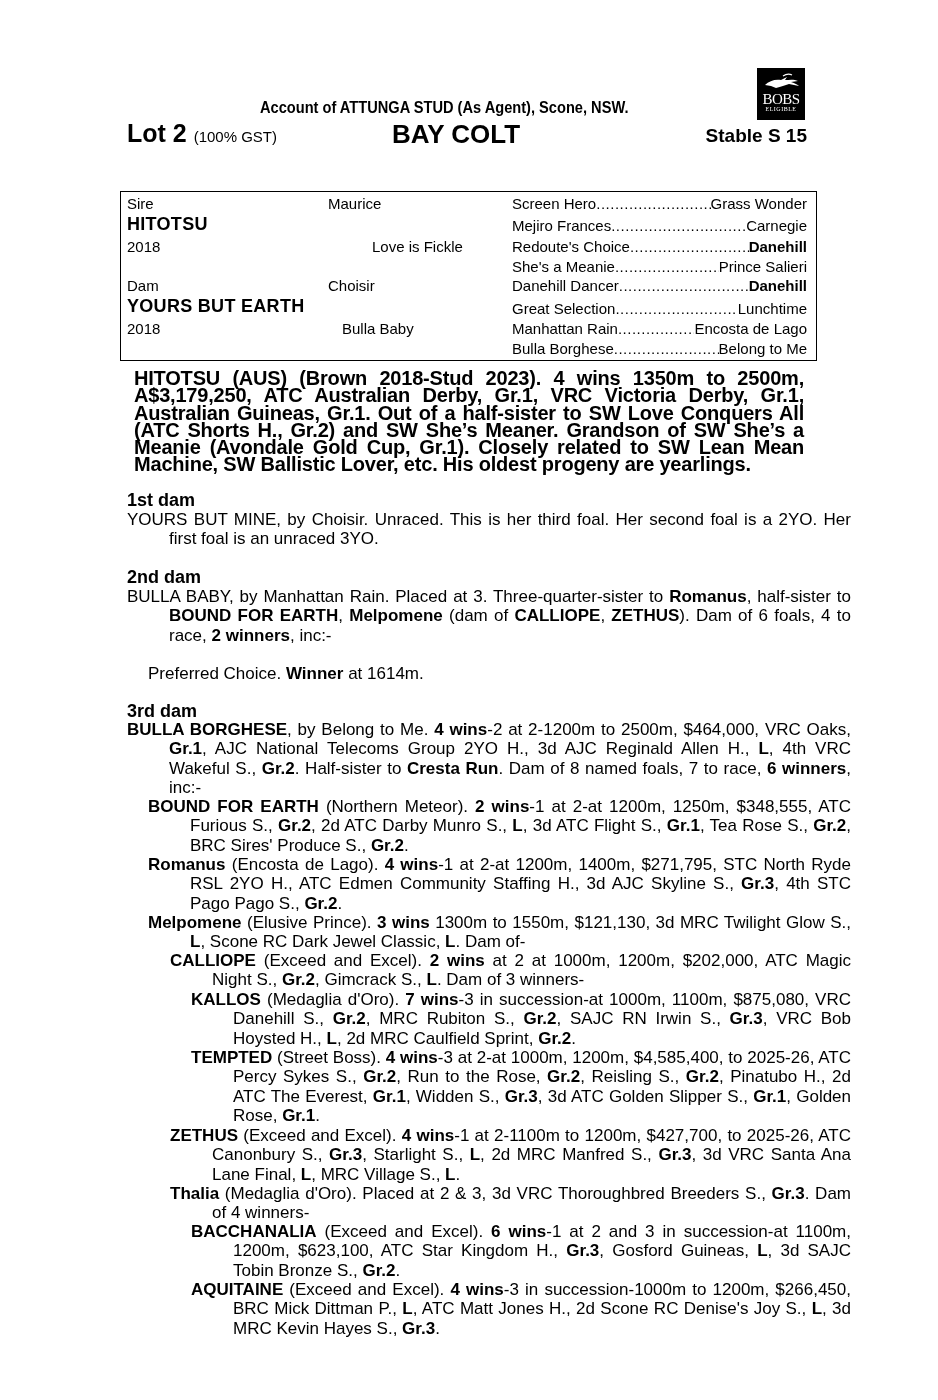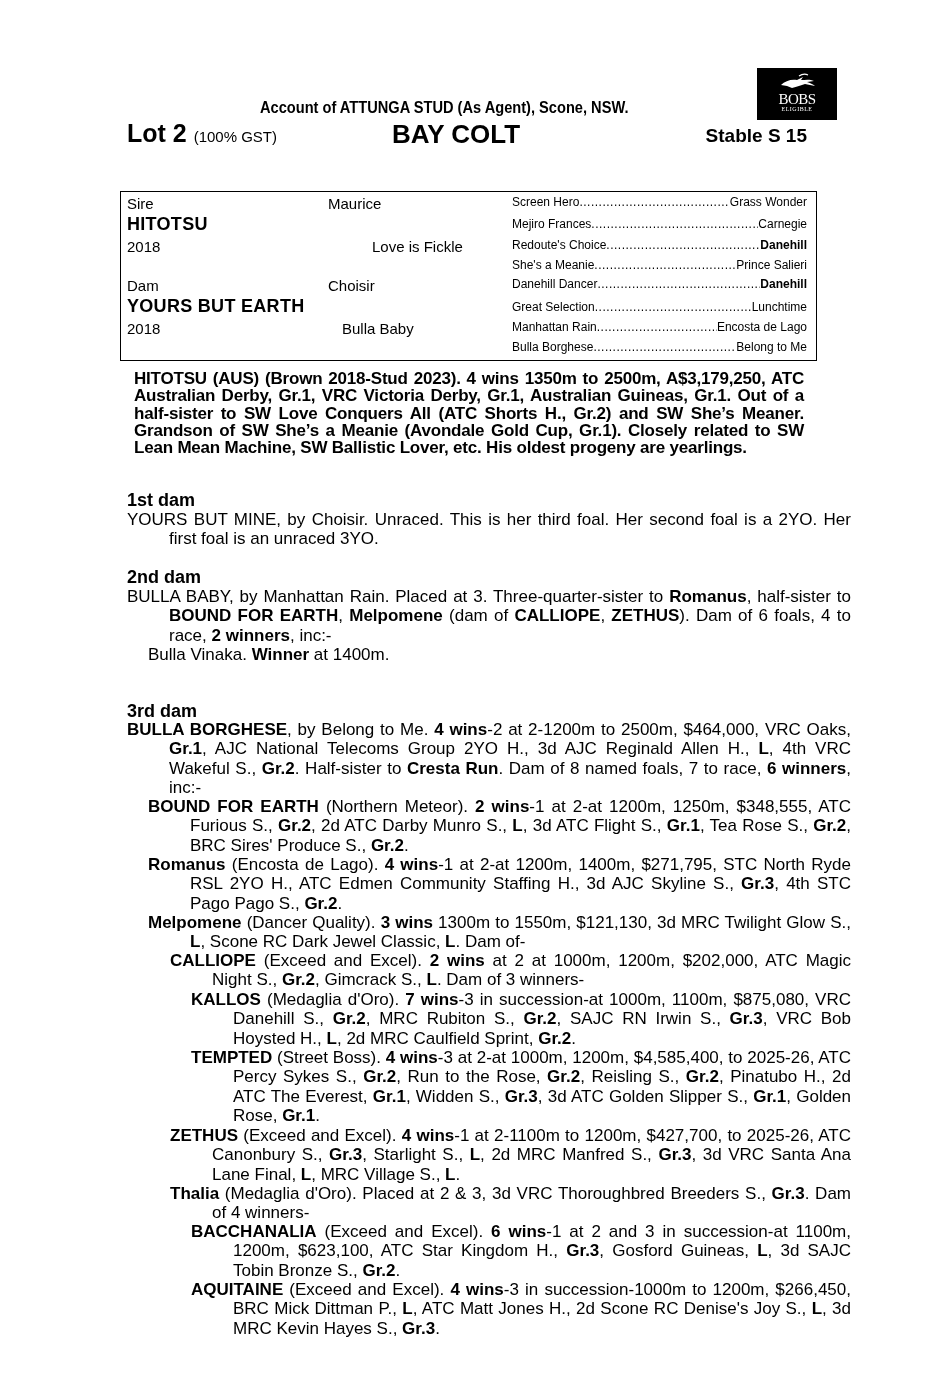--- a/index.html
+++ b/index.html
@@ -1,47 +1,47 @@
 <!DOCTYPE html>
 <html><head>
 <meta charset="utf-8">
 <style>
   html, body { margin: 0; padding: 0; background: #ffffff; }
   body { width: 938px; height: 1400px; position: relative; color: #000; font-family: "Liberation Sans", sans-serif; overflow: hidden; }
   .page { position: absolute; left: 0; top: 0; width: 938px; height: 1400px; }
 
-  .logo { position: absolute; left: 757px; top: 68px; width: 80px; height: 52px; background: #000; color: #fff; text-align: center; }
+  .logo { position: absolute; left: 757px; top: 68px; width: 48px; height: 52px; background: #000; color: #fff; text-align: center; }
   .logo .horse { display: block; margin: 5px auto 0; width: 40px; height: 18px; }
   .logo .bobs { display: block; font-family: "Liberation Serif", serif; font-size: 15px; line-height: 14px; letter-spacing: -0.5px; margin-top: 1px; }
   .logo .elig { display: block; font-family: "Liberation Serif", serif; font-size: 6px; line-height: 7px; letter-spacing: 0.5px; }
 
   .account { position: absolute; left: 260px; top: 98px; font-size: 17px; font-weight: bold; transform: scaleX(0.86); transform-origin: left top; white-space: nowrap; }
 
   .lotline { position: absolute; left: 127px; top: 119px; width: 680px; height: 32px; }
   .lot { position: absolute; left: 0; top: 0; font-size: 25px; font-weight: bold; white-space: nowrap; }
   .lot .gst { font-size: 15px; font-weight: normal; }
   .colt { position: absolute; left: 265px; top: 0; font-size: 26px; font-weight: bold; white-space: nowrap; }
   .stable { position: absolute; right: 0; top: 6px; font-size: 19px; font-weight: bold; white-space: nowrap; }
 
   .foalline { position: absolute; left: 127px; top: 158px; width: 680px; height: 24px; font-size: 17px; }
   .foaled { position: absolute; left: 0; top: 0; white-space: nowrap; }
   .branded { position: absolute; right: 0; top: 0; white-space: nowrap; }
   .brand-glyph { font-size: 26px; font-weight: bold; line-height: 10px; vertical-align: 1px; }
 
   .pedigree { position: absolute; left: 120px; top: 191px; width: 695px; height: 168px; border: 1.5px solid #000; }
   .ped-cell { position: absolute; font-size: 15px; white-space: nowrap; }
   .ped-cell.big { font-size: 18px; font-weight: 900; letter-spacing: 0.3px; }
-  .ped-anc { position: absolute; left: 391px; width: 295px; font-size: 12px; white-space: nowrap; display: flex; }
+  .ped-anc { position: absolute; left: 391px; width: 295px; font-size: 15px; white-space: nowrap; display: flex; }
   .ped-anc .a { flex: 0 0 auto; }
   .ped-anc .dots { flex: 1 1 auto; overflow: hidden; letter-spacing: 0.5px; }
   .ped-anc .dots::before { content: "..............................................................................................................................."; }
   .ped-anc .b { flex: 0 0 auto; }
   .ped-anc .b.bold { font-weight: bold; }
 
-  .sire-notes { position: absolute; left: 134px; top: 370px; width: 670px; font-size: 17px; font-weight: 900; line-height: 17.3px; text-align: justify; letter-spacing: -0.2px; }
+  .sire-notes { position: absolute; left: 134px; top: 370px; width: 670px; font-size: 20px; font-weight: 900; line-height: 17.3px; text-align: justify; letter-spacing: -0.2px; }
 
   .section-head { position: absolute; left: 127px; font-size: 18px; font-weight: 900; }
   b, .b900 { font-weight: 900; }
 
   .entry { position: absolute; font-size: 17px; line-height: 19.3px; text-align: justify; text-indent: 0; }
 </style>
 </head>
 <body>
 
 <div class="page">
@@ -119,28 +119,28 @@
       </div>
   </div>
 
   <div class="sire-notes">HITOTSU (AUS) (Brown 2018-Stud 2023). 4 wins 1350m to 2500m, A$3,179,250, ATC Australian Derby, Gr.1, VRC Victoria Derby, Gr.1, Australian Guineas, Gr.1. Out of a half-sister to SW Love Conquers All (ATC Shorts H., Gr.2) and SW She’s Meaner. Grandson of SW She’s a Meanie (Avondale Gold Cup, Gr.1). Closely related to SW Lean Mean Machine, SW Ballistic Lover, etc. His oldest progeny are yearlings.</div>
 
   <div class="section-head" style="top:490px;">1st dam</div>
   <div class="entry" id="first-dam-text" style="top: 510px; left: 127px; width: 682px; padding-left: 42px; text-indent: -42px;">YOURS BUT MINE, by Choisir. Unraced. This is her third foal. Her second foal is a 2YO. Her first foal is an unraced 3YO.</div>
 
   <div class="section-head" style="top:567px;">2nd dam</div>
   <div class="entry" id="second-dam-text" style="top: 587px; left: 127px; width: 682px; padding-left: 42px; text-indent: -42px;"><span>BULLA BABY, by Manhattan Rain. Placed at 3. Three-quarter-sister to </span><b>Romanus</b><span>, half-sister to </span><b>BOUND FOR EARTH</b><span>, </span><b>Melpomene</b><span> (dam of </span><b>CALLIOPE</b><span>, </span><b>ZETHUS</b><span>). Dam of 6 foals, 4 to race, </span><b>2 winners</b><span>, inc:-</span></div>
-  <div class="entry" id="second-dam-prog-0" style="top:645px;left:148px;width:660px;"><span>Bulla Vinaka. </span><b>Winner</b><span> at 1400m.</span></div>
+  <div class="entry" id="second-dam-prog-1" style="top:664px;left:148px;width:660px;"><span>Preferred Choice. </span><b>Winner</b><span> at 1614m.</span></div>
 
   <div class="section-head" style="top:701px;">3rd dam</div>
   <div id="third-dam-entries">
       <div class="entry" style="left: 127px; top: 720px; width: 682px; padding-left: 42px; text-indent: -42px;"><b>BULLA BORGHESE</b><span>, by Belong to Me. </span><b>4 wins</b><span>-2 at 2-1200m to 2500m, $464,000, VRC Oaks, </span><b>Gr.1</b><span>, AJC National Telecoms Group 2YO H., 3d AJC Reginald Allen H., </span><b>L</b><span>, 4th VRC Wakeful S., </span><b>Gr.2</b><span>. Half-sister to </span><b>Cresta Run</b><span>. Dam of 8 named foals, 7 to race, </span><b>6 winners</b><span>, inc:-</span></div>
       <div class="entry" style="left: 148px; top: 797px; width: 661px; padding-left: 42px; text-indent: -42px;"><b>BOUND FOR EARTH</b><span> (Northern Meteor). </span><b>2 wins</b><span>-1 at 2-at 1200m, 1250m, $348,555, ATC Furious S., </span><b>Gr.2</b><span>, 2d ATC Darby Munro S., </span><b>L</b><span>, 3d ATC Flight S., </span><b>Gr.1</b><span>, Tea Rose S., </span><b>Gr.2</b><span>, BRC Sires' Produce S., </span><b>Gr.2</b><span>.</span></div>
       <div class="entry" style="left: 148px; top: 855px; width: 661px; padding-left: 42px; text-indent: -42px;"><b>Romanus</b><span> (Encosta de Lago). </span><b>4 wins</b><span>-1 at 2-at 1200m, 1400m, $271,795, STC North Ryde RSL 2YO H., ATC Edmen Community Staffing H., 3d AJC Skyline S., </span><b>Gr.3</b><span>, 4th STC Pago Pago S., </span><b>Gr.2</b><span>.</span></div>
-      <div class="entry" style="left: 148px; top: 913px; width: 661px; padding-left: 42px; text-indent: -42px;"><b>Melpomene</b><span> (Dancer Quality). </span><b>3 wins</b><span> 1300m to 1550m, $121,130, 3d MRC Twilight Glow S., </span><b>L</b><span>, Scone RC Dark Jewel Classic, </span><b>L</b><span>. Dam of-</span></div>
+      <div class="entry" style="left: 148px; top: 913px; width: 661px; padding-left: 42px; text-indent: -42px;"><b>Melpomene</b><span> (Elusive Prince). </span><b>3 wins</b><span> 1300m to 1550m, $121,130, 3d MRC Twilight Glow S., </span><b>L</b><span>, Scone RC Dark Jewel Classic, </span><b>L</b><span>. Dam of-</span></div>
       <div class="entry" style="left: 170px; top: 951px; width: 639px; padding-left: 42px; text-indent: -42px;"><b>CALLIOPE</b><span> (Exceed and Excel). </span><b>2 wins</b><span> at 2 at 1000m, 1200m, $202,000, ATC Magic Night S., </span><b>Gr.2</b><span>, Gimcrack S., </span><b>L</b><span>. Dam of 3 winners-</span></div>
       <div class="entry" style="left: 191px; top: 990px; width: 618px; padding-left: 42px; text-indent: -42px;"><b>KALLOS</b><span> (Medaglia d'Oro). </span><b>7 wins</b><span>-3 in succession-at 1000m, 1100m, $875,080, VRC Danehill S., </span><b>Gr.2</b><span>, MRC Rubiton S., </span><b>Gr.2</b><span>, SAJC RN Irwin S., </span><b>Gr.3</b><span>, VRC Bob Hoysted H., </span><b>L</b><span>, 2d MRC Caulfield Sprint, </span><b>Gr.2</b><span>.</span></div>
       <div class="entry" style="left: 191px; top: 1048px; width: 618px; padding-left: 42px; text-indent: -42px;"><b>TEMPTED</b><span> (Street Boss). </span><b>4 wins</b><span>-3 at 2-at 1000m, 1200m, $4,585,400, to 2025-26, ATC Percy Sykes S., </span><b>Gr.2</b><span>, Run to the Rose, </span><b>Gr.2</b><span>, Reisling S., </span><b>Gr.2</b><span>, Pinatubo H., 2d ATC The Everest, </span><b>Gr.1</b><span>, Widden S., </span><b>Gr.3</b><span>, 3d ATC Golden Slipper S., </span><b>Gr.1</b><span>, Golden Rose, </span><b>Gr.1</b><span>.</span></div>
       <div class="entry" style="left: 170px; top: 1126px; width: 639px; padding-left: 42px; text-indent: -42px;"><b>ZETHUS</b><span> (Exceed and Excel). </span><b>4 wins</b><span>-1 at 2-1100m to 1200m, $427,700, to 2025-26, ATC Canonbury S., </span><b>Gr.3</b><span>, Starlight S., </span><b>L</b><span>, 2d MRC Manfred S., </span><b>Gr.3</b><span>, 3d VRC Santa Ana Lane Final, </span><b>L</b><span>, MRC Village S., </span><b>L</b><span>.</span></div>
       <div class="entry" style="left: 170px; top: 1184px; width: 639px; padding-left: 42px; text-indent: -42px;"><b>Thalia</b><span> (Medaglia d'Oro). Placed at 2 &amp; 3, 3d VRC Thoroughbred Breeders S., </span><b>Gr.3</b><span>. Dam of 4 winners-</span></div>
       <div class="entry" style="left: 191px; top: 1222px; width: 618px; padding-left: 42px; text-indent: -42px;"><b>BACCHANALIA</b><span> (Exceed and Excel). </span><b>6 wins</b><span>-1 at 2 and 3 in succession-at 1100m, 1200m, $623,100, ATC Star Kingdom H., </span><b>Gr.3</b><span>, Gosford Guineas, </span><b>L</b><span>, 3d SAJC Tobin Bronze S., </span><b>Gr.2</b><span>.</span></div>
       <div class="entry" style="left: 191px; top: 1280px; width: 618px; padding-left: 42px; text-indent: -42px;"><b>AQUITAINE</b><span> (Exceed and Excel). </span><b>4 wins</b><span>-3 in succession-1000m to 1200m, $266,450, BRC Mick Dittman P., </span><b>L</b><span>, ATC Matt Jones H., 2d Scone RC Denise's Joy S., </span><b>L</b><span>, 3d MRC Kevin Hayes S., </span><b>Gr.3</b><span>.</span></div>
     </div>
 
 </div>

